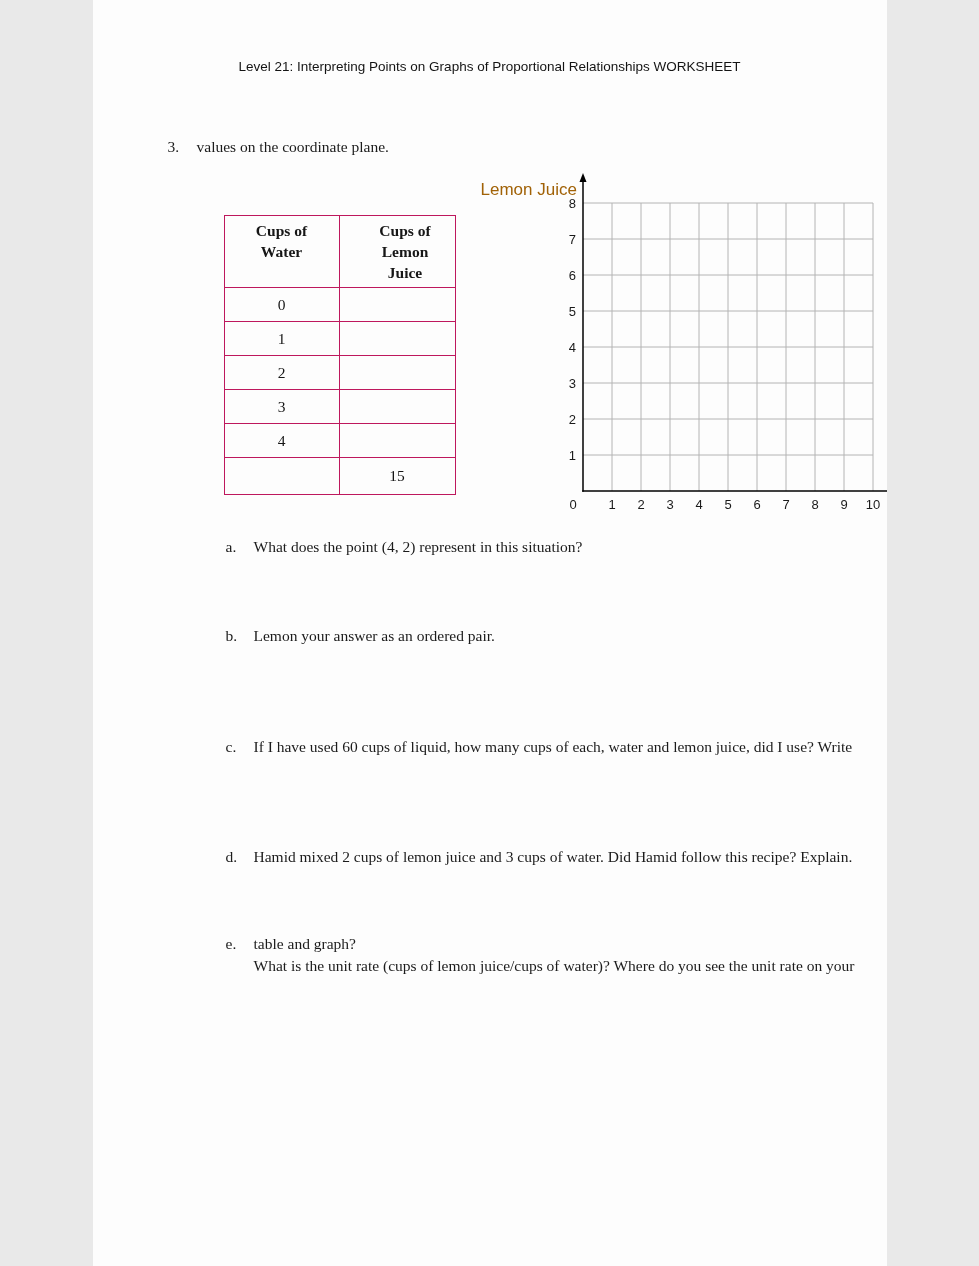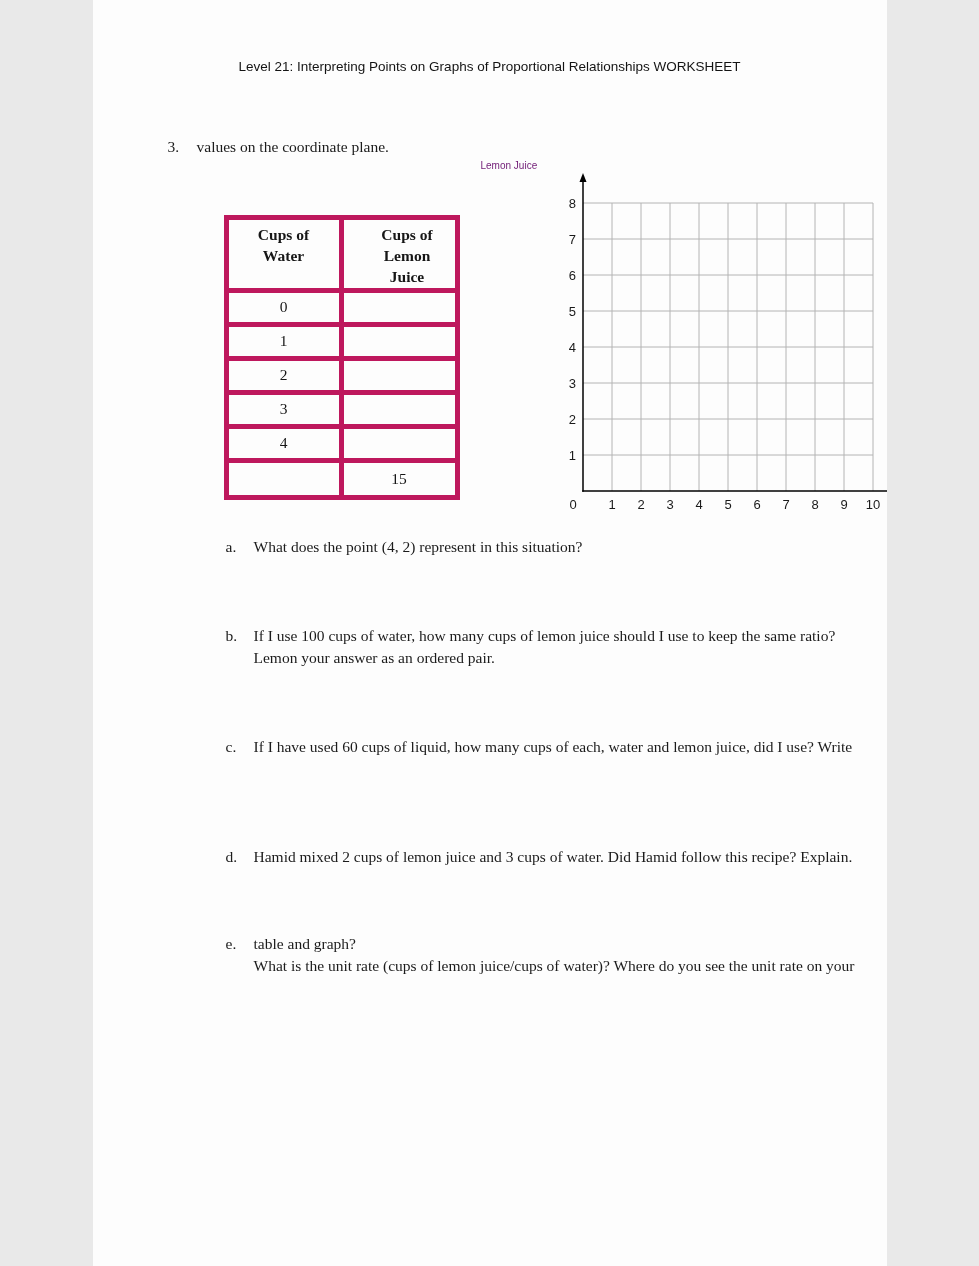--- a/index.html
+++ b/index.html
@@ -18,34 +18,34 @@
   }
   .problem {
     position:absolute; left:75px; top:136px;
     display:flex; font-size:15.5px; line-height:22px;
   }
   .problem .num { width:29px; }
   .wtable {
     position:absolute; left:131px; top:215px;
     border-collapse:collapse; font-size:15.5px; color:#161616;
   }
-  .wtable th, .wtable td { border:5px solid #be185d; text-align:center; }
+  .wtable th, .wtable td { border:1px solid #be185d; text-align:center; }
   .wtable th {
     width:115px; height:72px; vertical-align:top;
     padding:5px 14px 0 14px; font-weight:bold; line-height:1.35;
   }
   .wtable th.col2 { width:116px;padding-left:30px; }
   .wtable td { height:34px; }
   .wtable tr.last td { height:37px; }
   .graph { position:absolute; left:455px; top:165px; }
   .graph svg { display:block; }
   .tick { font-family:"Liberation Sans", sans-serif; font-size:13px; fill:#1a1a1a; }
   .ylabel {
-    position:absolute; left:388px; top:160px;
-    font-family:"Liberation Sans", sans-serif; font-size:10px; color:#701a75;
+    position:absolute; left:388px; top:180px;
+    font-family:"Liberation Sans", sans-serif; font-size:17px; color:#a16207;
   }
   .xlabel {
     position:absolute; left:828px; top:499px;
     font-family:Liberation Sans, sans-serif; font-size:13.5px; color:#000000;
   }
   .q {
     position:absolute; left:133px;
     display:flex; font-size:15.5px; line-height:22px; color:#1b1b1b;
   }
   .q .ql { width:28px; }
@@ -155,21 +155,20 @@
     <div class="ql">a.</div>
     <div>
       <div>What does the point (4, 2) represent in this situation?</div>
       <div></div>
     </div>
   </div>
 
   <div class="q q-b">
     <div class="ql">b.</div>
     <div>
-      <div>If I use 100 cups of water, how many cups of lemon juice should I use to keep the same ratio?</div>
       <div>Lemon your answer as an ordered pair.</div>
     </div>
   </div>
 
   <div class="q q-c">
     <div class="ql">c.</div>
     <div>
       <div>If I have used 60 cups of liquid, how many cups of each, water and lemon juice, did I use? Write</div>
     </div>
   </div>

